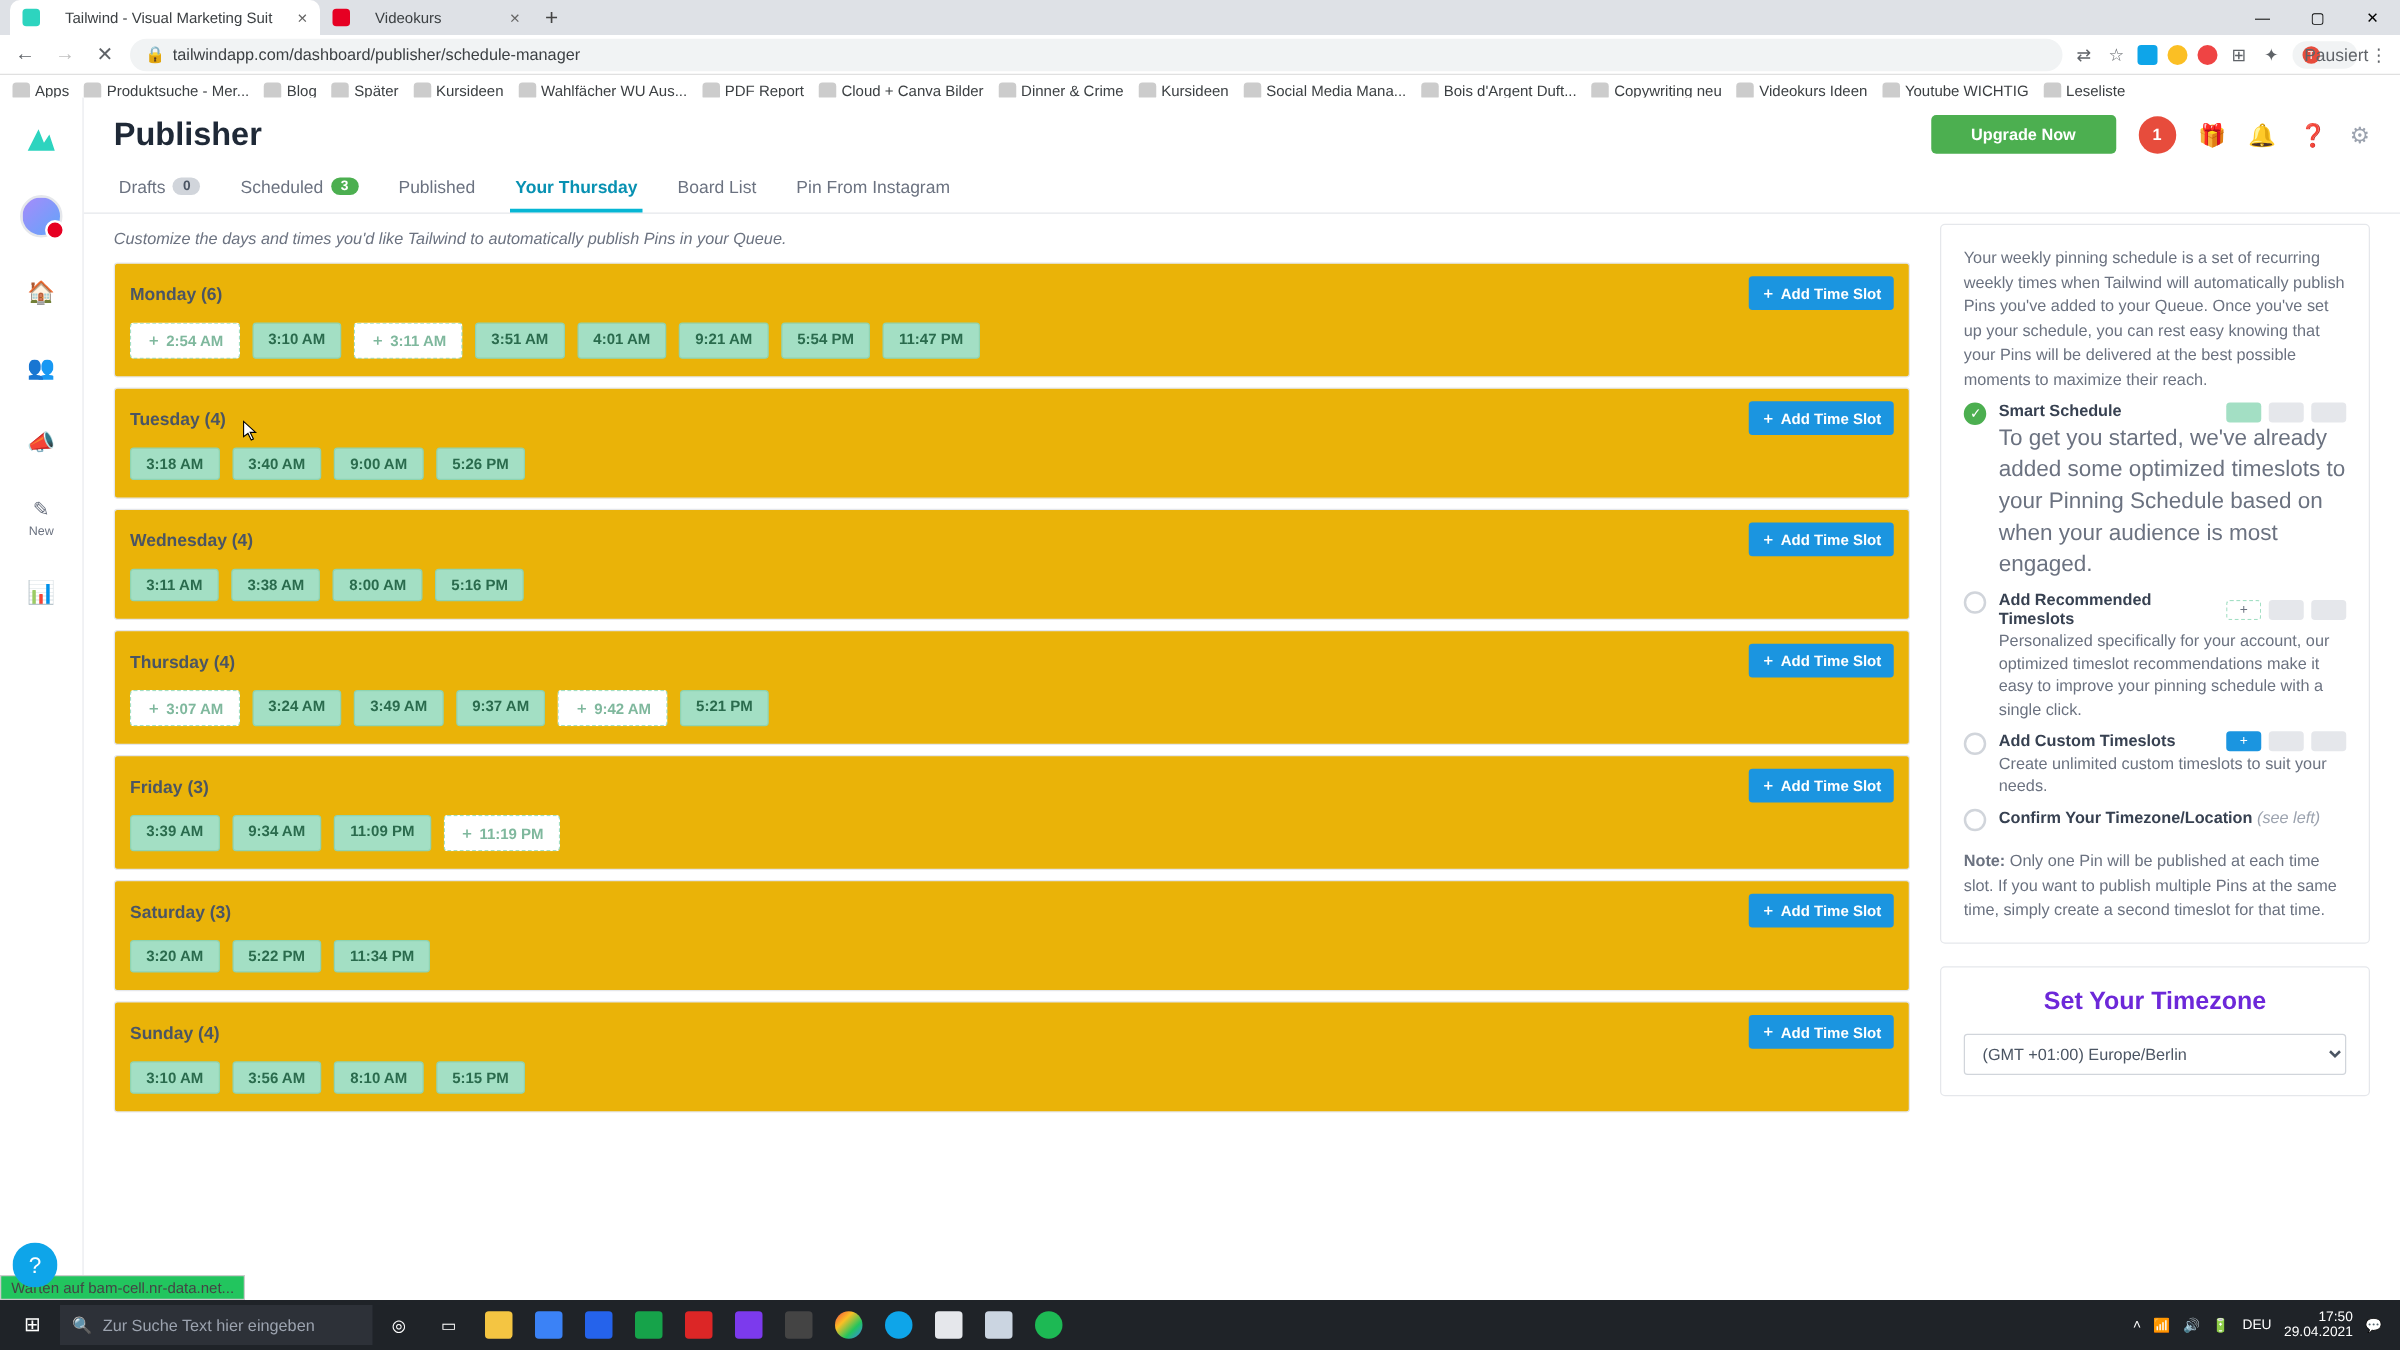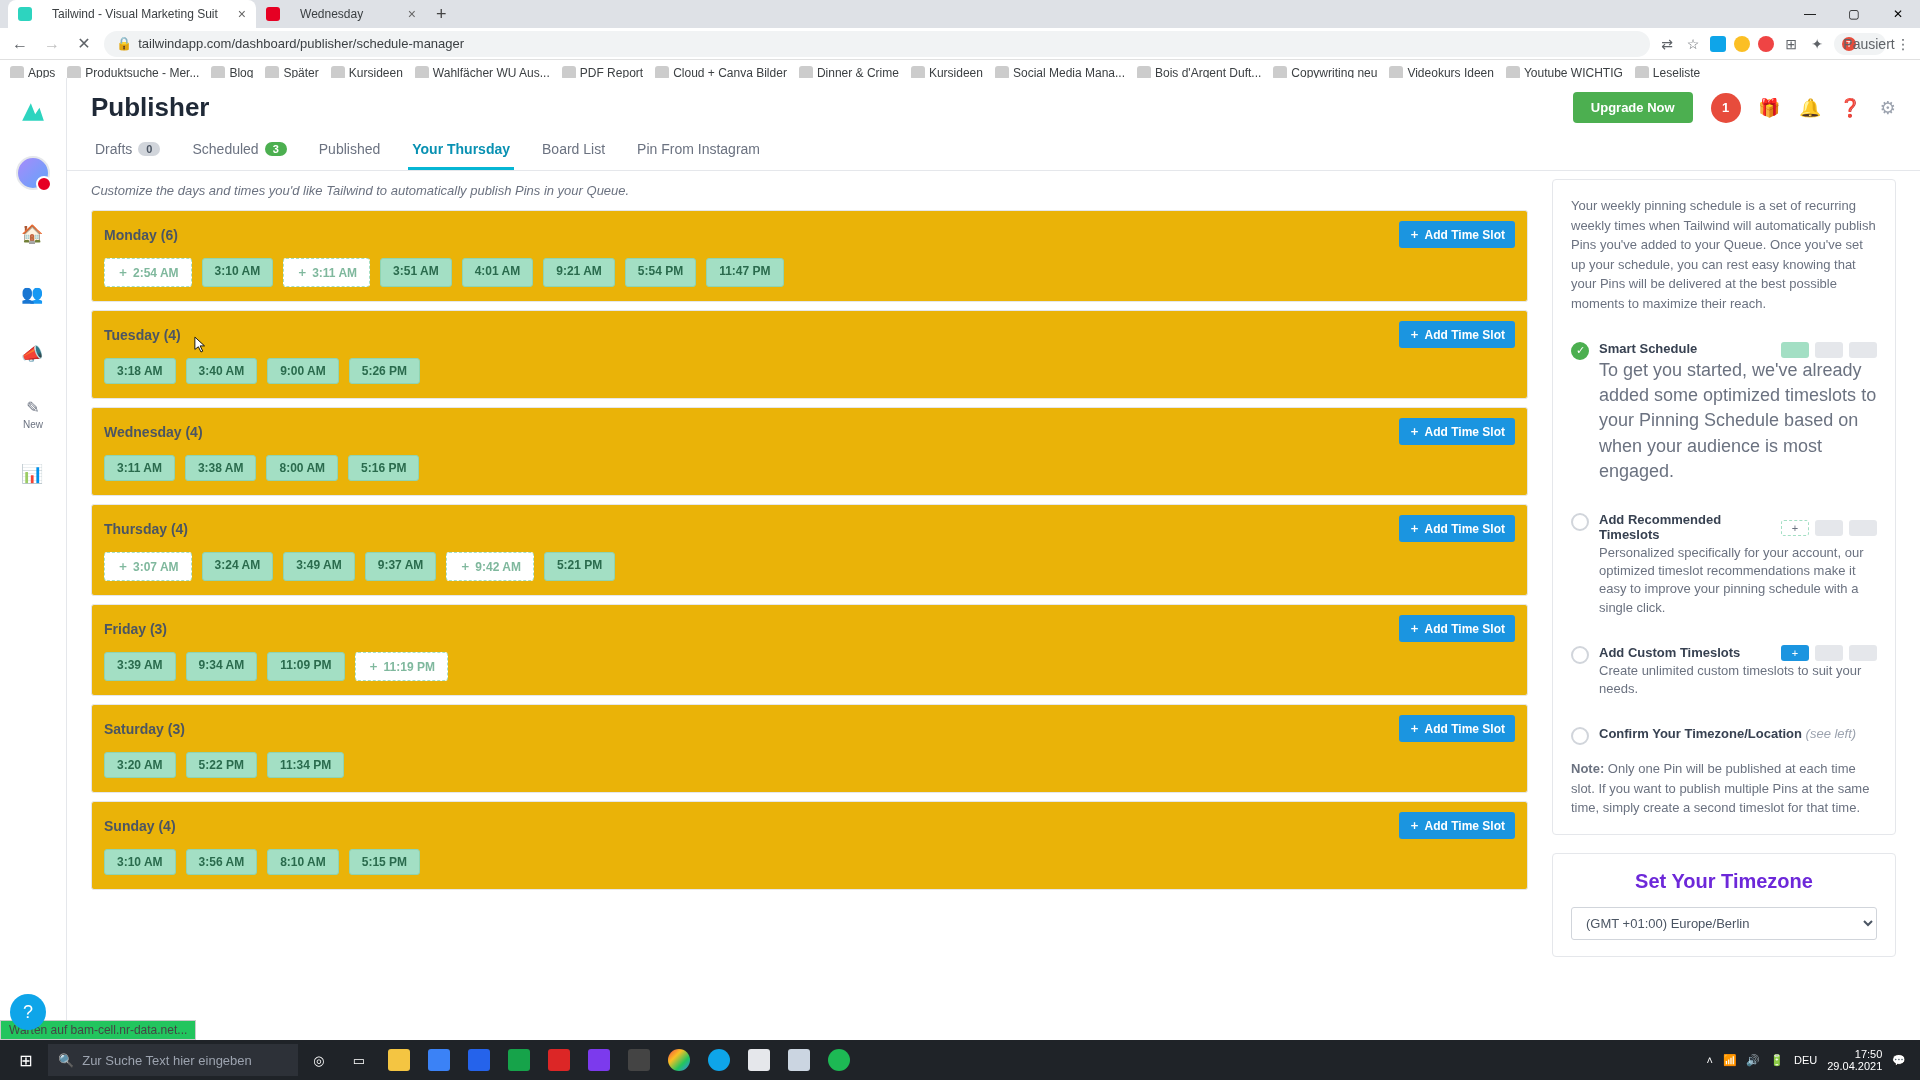--- a/index.html
+++ b/index.html
@@ -26,21 +26,21 @@
 .sidebar .sb { width: 32px; height: 32px; display: flex; align-items: center; justify-content: center; color: #9ca3af; font-size: 18px; }
 .sidebar .sb.active { color: #2dd4bf; }
 .sidebar .sb.new { flex-direction: column; font-size: 10px; gap: 2px; color: #6b7280; }
 .avatar-wrap { position: relative; }
 .avatar { width: 34px; height: 34px; border-radius: 50%; background: linear-gradient(135deg,#a78bfa,#60a5fa); border: 2px solid #e5e7eb; }
 .avatar-wrap .pin { position: absolute; bottom: -2px; right: -2px; width: 16px; height: 16px; background: #e60023; border-radius: 50%; border: 2px solid #fff; }
 .main { flex: 1; display: flex; flex-direction: column; overflow: auto; background: #fff; }
 .header-row { display: flex; align-items: center; padding: 14px 24px 8px; gap: 12px; }
 .pub-title { font-size: 26px; font-weight: 700; color: #1f2937; }
 .header-right { margin-left: auto; display: flex; align-items: center; gap: 18px; }
-.upgrade { background: #4caf50; color: #fff; border-radius: 4px; padding: 8px 18px; font-size: 13px; font-weight: 600; }
+.upgrade { background: #4caf50; color: #fff; border-radius: 4px; padding: 8px 32px; font-size: 13px; font-weight: 600; }
 .circ { width: 30px; height: 30px; border-radius: 50%; background: #e74c3c; color: #fff; display: flex; align-items: center; justify-content: center; font-size: 13px; font-weight: 600; }
 .hicon { color: #9ca3af; font-size: 18px; }
 .tabs-row { display: flex; gap: 24px; padding: 0 24px; border-bottom: 1px solid #e5e7eb; }
 .ptab { padding: 10px 4px; color: #6b7280; font-size: 14px; display: flex; align-items: center; gap: 6px; border-bottom: 3px solid transparent; }
 .ptab.active { color: #0891b2; border-bottom-color: #06b6d4; font-weight: 600; }
 .ptab .badge { background: #d1d5db; color: #4b5563; border-radius: 10px; padding: 1px 8px; font-size: 11px; font-weight: 600; }
 .ptab .badge.green { background: #4caf50; color: #fff; }
 .content { display: flex; gap: 24px; padding: 8px 24px 24px; }
 .left-col { flex: 1; }
 .intro { color: #6b7280; font-style: italic; font-size: 13px; padding: 4px 0 12px; }
@@ -48,21 +48,21 @@
 .day-head { display: flex; align-items: center; padding: 10px 12px; }
 .day-name { font-size: 14px; font-weight: 700; color: #4b5563; }
 .add-slot { margin-left: auto; background: #1b95e0; color: #fff; border-radius: 3px; padding: 5px 10px; font-size: 12px; font-weight: 600; display: flex; align-items: center; gap: 4px; }
 .slots { display: flex; flex-wrap: wrap; gap: 10px; padding: 0 12px 14px; }
 .slot { border-radius: 3px; padding: 5px 12px; font-size: 12px; font-weight: 600; }
 .slot.solid { background: #a3dfc4; color: #2a6b4d; border: 1px solid #8ed4b2; }
 .slot.dashed { background: #fff; color: #7fb89d; border: 1px dashed #a3dfc4; display: flex; align-items: center; gap: 4px; }
 .right-col { width: 344px; }
 .side-card { border: 1px solid #e5e7eb; border-radius: 4px; padding: 16px 18px; background: #fff; margin-bottom: 18px; }
 .side-card p { color: #6b7280; font-size: 13px; line-height: 1.5; }
-.step { margin-top: 28px; display: flex; gap: 10px; }
+.step { margin-top: 8px; display: flex; gap: 10px; }
 .step-ico { width: 18px; height: 18px; border-radius: 50%; border: 2px solid #d1d5db; flex-shrink: 0; margin-top: 1px; }
 .step-ico.done { background: #4caf50; border-color: #4caf50; position: relative; }
 .step-ico.done::after { content: '✓'; color: #fff; font-size: 11px; position: absolute; top: 0; left: 3px; }
 .step-body { flex: 1; }
 .step-title { font-weight: 700; color: #374151; font-size: 13px; margin-bottom: 2px; }
 .step-title .see { font-style: italic; font-weight: 400; color: #9ca3af; }
 .step-chips { display: flex; gap: 6px; }
 .chip { width: 28px; height: 16px; border-radius: 3px; background: #e5e7eb; display: flex; align-items: center; justify-content: center; font-size: 11px; color: #6b7280; }
 .chip.blue { background: #1b95e0; color: #fff; }
 .chip.solidg { background: #a3dfc4; }
@@ -93,21 +93,21 @@
     <span>✕</span>
   </div>
   <div class="tab-bar" id="tab-bar">
       <div class="tab active">
         <span class="fav" style="background:#2dd4bf"></span>
         <span>Tailwind - Visual Marketing Suit</span>
         <span class="close">×</span>
       </div>
       <div class="tab">
         <span class="fav" style="background:#e60023"></span>
-        <span>Wednesday</span>
+        <span>Videokurs</span>
         <span class="close">×</span>
       </div>
       <span class="new-tab">+</span>
     </div>
   <div class="url-bar">
     <span class="nav-btn">←</span>
     <span class="nav-btn" style="color:#c0c0c0">→</span>
     <span class="nav-btn">✕</span>
     <div class="url-field">
       <span style="margin-right:6px">🔒</span>

